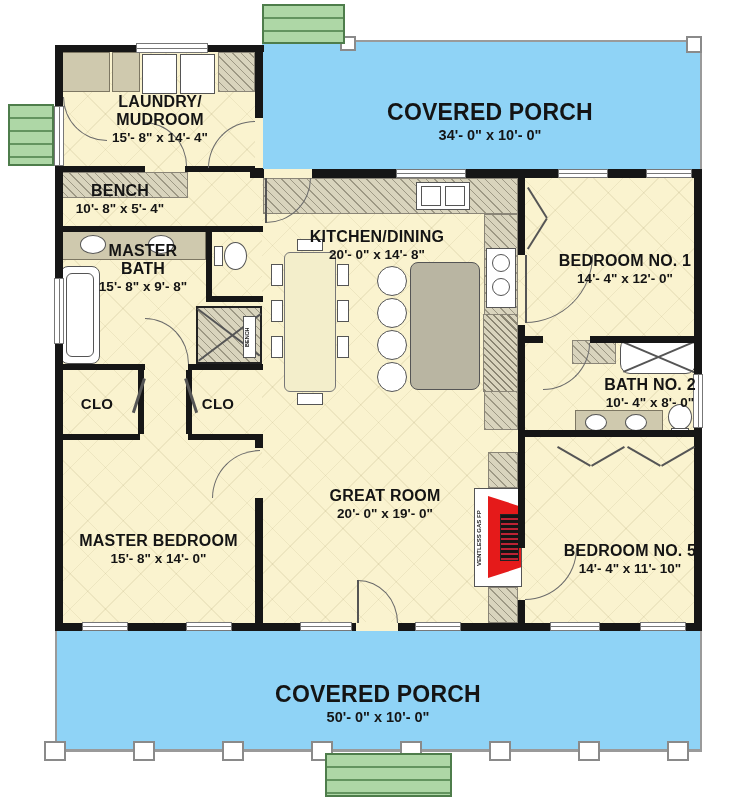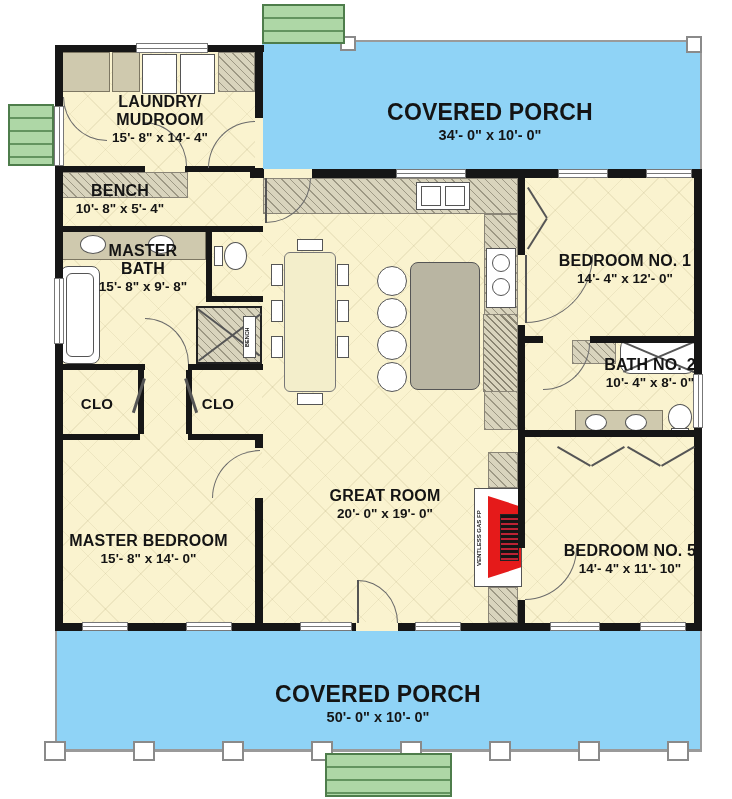--- a/index.html
+++ b/index.html
@@ -212,39 +212,43 @@
   </div>
   <div class="lbl" style="left:40px;top:182px;width:160px">
     <span class="name">BENCH</span>
     <span class="dims">10'- 8" x 5'- 4"</span>
   </div>
   <div class="lbl" style="left:73px;top:242px;width:140px">
     <span class="name">MASTER
 BATH</span>
     <span class="dims">15'- 8" x 9'- 8"</span>
   </div>
+  <div class="lbl" style="left:292px;top:228px;width:170px">
+    <span class="name">KITCHEN/DINING</span>
+    <span class="dims">20'- 0" x 14'- 8"</span>
+  </div>
   <div class="lbl" style="left:545px;top:252px;width:160px">
     <span class="name">BEDROOM NO. 1</span>
     <span class="dims">14'- 4" x 12'- 0"</span>
   </div>
-  <div class="lbl" style="left:570px;top:356px;width:160px">
+  <div class="lbl" style="left:570px;top:376px;width:160px">
     <span class="name">BATH NO. 2</span>
     <span class="dims">10'- 4" x 8'- 0"</span>
   </div>
   <div class="lbl clo" style="left:67px;top:396px;width:60px">
     <span class="name">CLO</span>
   </div>
   <div class="lbl clo" style="left:188px;top:396px;width:60px">
     <span class="name">CLO</span>
   </div>
   <div class="lbl" style="left:300px;top:487px;width:170px">
     <span class="name">GREAT ROOM</span>
     <span class="dims">20'- 0" x 19'- 0"</span>
   </div>
-  <div class="lbl" style="left:56px;top:532px;width:185px">
+  <div class="lbl" style="left:66px;top:532px;width:185px">
     <span class="name">MASTER BEDROOM</span>
     <span class="dims">15'- 8" x 14'- 0"</span>
   </div>
   <div class="lbl" style="left:540px;top:542px;width:180px">
     <span class="name">BEDROOM NO. 5</span>
     <span class="dims">14'- 4" x 11'- 10"</span>
   </div>
   <div class="lbl plbl" style="left:228px;top:682px;width:300px">
     <span class="name">COVERED PORCH</span>
     <span class="dims">50'- 0" x 10'- 0"</span>

